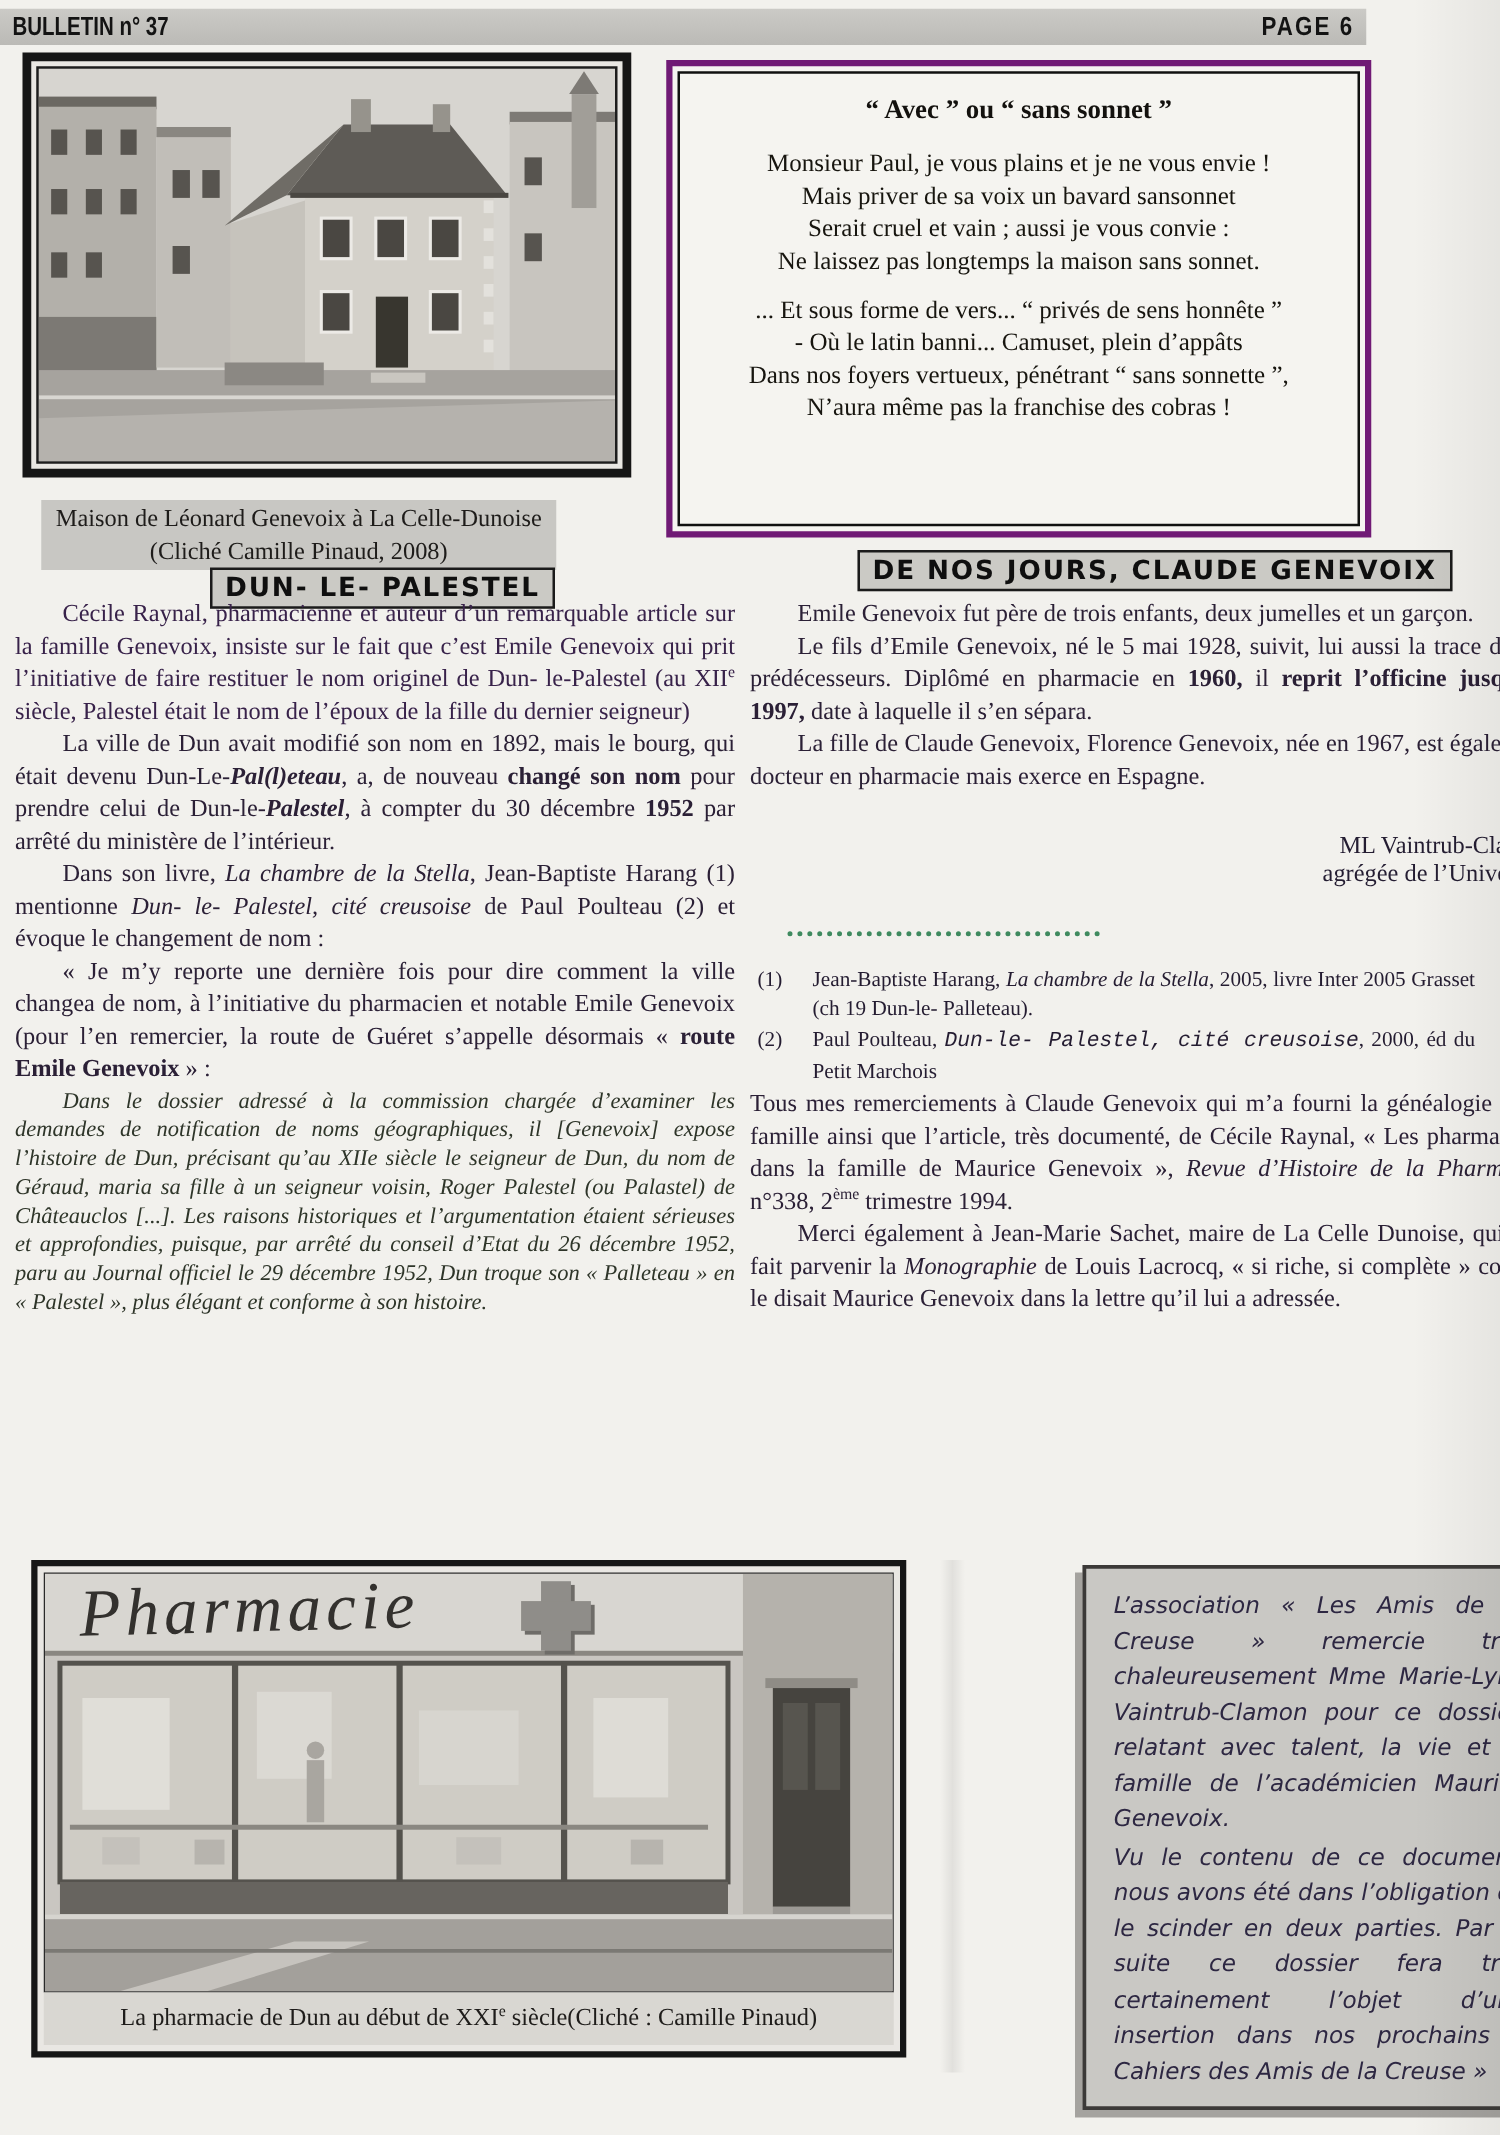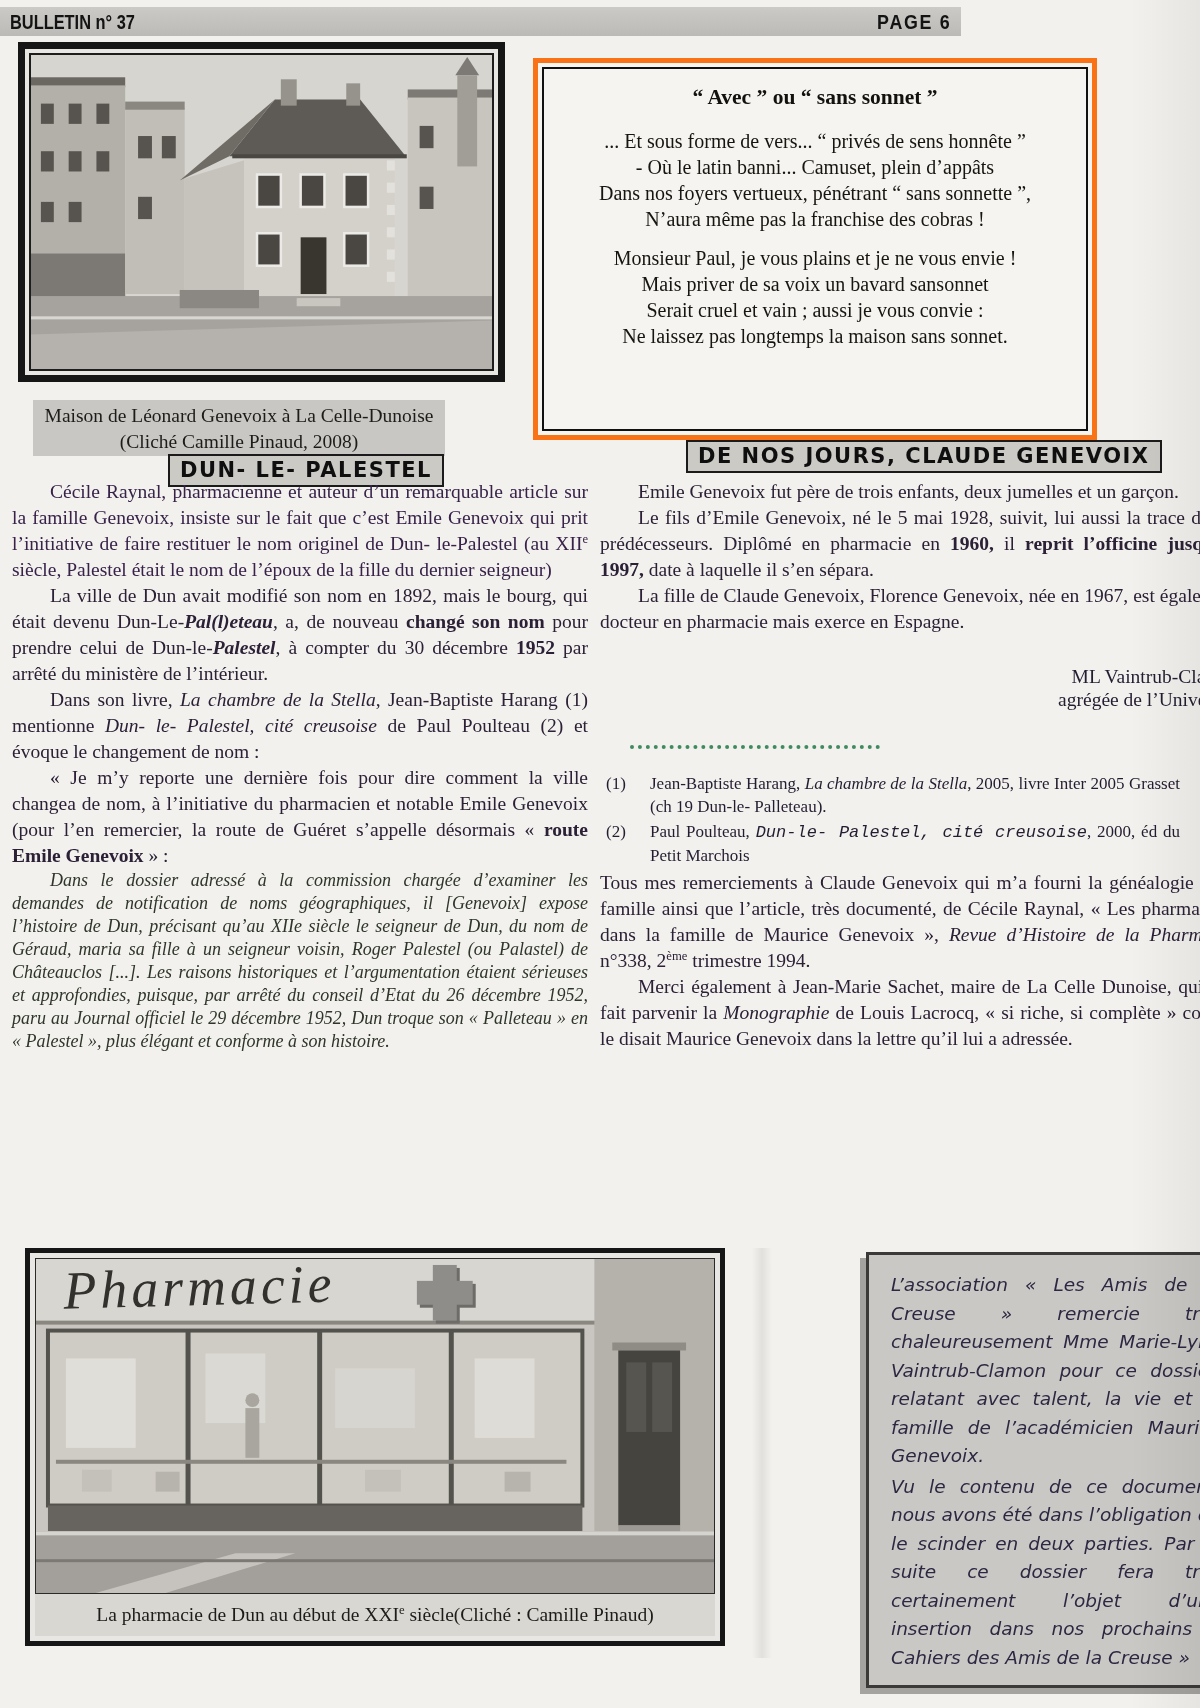--- a/index.html
+++ b/index.html
@@ -7,40 +7,40 @@
     width:1200px;height:1708px;position:relative;overflow:hidden;
     background:#f2f1ed;
     font-family:"Liberation Serif", serif;
   }
   .shade-right{position:absolute;right:0;top:0;width:70px;height:100%;
     background:linear-gradient(to right, rgba(0,0,0,0), rgba(0,0,0,0.05));pointer-events:none;}
   .fold{position:absolute;left:752px;top:1248px;width:20px;height:410px;
     background:linear-gradient(to right, rgba(0,0,0,0), rgba(0,0,0,0.07), rgba(0,0,0,0));}
 
   
-  .header{position:absolute;top:7px;left:0;width:961px;height:29px;
+  .header{position:absolute;top:7px;left:0;width:1093px;height:29px;
     background:linear-gradient(#cbcac6,#bbbab6);
     display:flex;justify-content:space-between;align-items:center;
     padding:0 10px;box-sizing:border-box;}
   .hdr-txt{font-family:"Liberation Sans",sans-serif;font-weight:bold;font-size:21px;color:#131313;}
   .hdr-left{transform:scaleX(0.78);transform-origin:left center;}
   .hdr-right{transform:scaleX(0.85);transform-origin:right center;letter-spacing:2px;}
 
   
   .house-frame{position:absolute;left:18px;top:42px;width:487px;height:340px;
     border:7px solid #161616;background:#e9e7e3;padding:4px;box-sizing:border-box;}
   .photo-inner{border:2px solid #1d1d1d;width:100%;height:100%;box-sizing:border-box;overflow:hidden;}
   .photo-inner svg{display:block;width:100%;height:100%;}
   .house-caption{position:absolute;left:33px;top:400px;width:412px;height:56px;
     background:#c8c7c3;text-align:center;font-size:19.5px;line-height:26px;color:#1e1c1a;
     padding-top:3px;box-sizing:border-box;}
 
   
-  .poem-box{position:absolute;left:533px;top:58px;width:564px;height:382px;
-    border:5px solid #f97316;background:#f5f4f0;box-sizing:border-box;padding:4px;}
+  .poem-box{position:absolute;left:533px;top:48px;width:564px;height:382px;
+    border:5px solid #701a75;background:#f5f4f0;box-sizing:border-box;padding:4px;}
   .poem-inner{border:2px solid #101010;height:100%;box-sizing:border-box;
     text-align:center;padding-top:16px;overflow:hidden;}
   .poem-title{font-weight:bold;font-size:21.5px;color:#13110e;margin-bottom:18px;}
   .stanza{font-size:20px;line-height:26px;margin-bottom:13px;white-space:pre-line;color:#17150f;}
 
   
   .sec-heading{position:absolute;background:#cbcac5;border:2px solid #1b1b1b;
     padding:2px 10px 3px;font-family:"DejaVu Sans",sans-serif;font-weight:bold;
     font-size:21px;letter-spacing:1.5px;color:#0f0f0f;white-space:nowrap;}
   .h-dun{left:168px;top:440px;margin-top:14px;}
@@ -154,28 +154,28 @@
   </div>
 </div>
 <div class="house-caption">
   <div>Maison de Léonard Genevoix à La Celle-Dunoise</div>
   <div>(Cliché Camille Pinaud, 2008)</div>
 </div>
 
 <div class="poem-box">
   <div class="poem-inner">
     <div class="poem-title">“ Avec ” ou “ sans sonnet ”</div>
+    <div class="stanza" style="white-space: pre-line;">Monsieur Paul, je vous plains et je ne vous envie !
+Mais priver de sa voix un bavard sansonnet
+Serait cruel et vain ; aussi je vous convie :
+Ne laissez pas longtemps la maison sans sonnet.</div>
     <div class="stanza" style="white-space: pre-line;">... Et sous forme de vers... “ privés de sens honnête ”
 - Où le latin banni... Camuset, plein d’appâts
 Dans nos foyers vertueux, pénétrant “ sans sonnette ”,
 N’aura même pas la franchise des cobras !</div>
-    <div class="stanza" style="white-space: pre-line;">Monsieur Paul, je vous plains et je ne vous envie !
-Mais priver de sa voix un bavard sansonnet
-Serait cruel et vain ; aussi je vous convie :
-Ne laissez pas longtemps la maison sans sonnet.</div>
   </div>
 </div>
 
 <div class="sec-heading h-dun">DUN- LE- PALESTEL</div>
 <div class="sec-heading h-claude">DE NOS JOURS, CLAUDE GENEVOIX</div>
 
 <div class="col col-left">
   <p class="tint"><span>Cécile Raynal, pharmacienne et auteur d’un remarquable article sur la famille Genevoix, insiste sur le fait que c’est Emile Genevoix qui prit l’initiative de faire restituer le nom originel de Dun- le-Palestel  (au XII</span><sup>e</sup><span> siècle, Palestel était le nom de l’époux de la fille du dernier seigneur)</span></p>
   <p class="mt30"><span>La ville de Dun avait modifié son nom en 1892, mais le bourg, qui était devenu Dun-Le-</span><span style="font-weight: bold; font-style: italic;">Pal(l)eteau</span><span>, a, de nouveau </span><span style="font-weight: bold;">changé son nom</span><span> pour prendre celui de Dun-le-</span><span style="font-weight: bold; font-style: italic;">Palestel</span><span>, à compter du 30 décembre </span><span style="font-weight: bold;">1952</span><span> par arrêté du ministère de l’intérieur.</span></p>
   <p class="mt22"><span>Dans son livre, </span><span style="font-style: italic;">La chambre de la Stella</span><span>, Jean-Baptiste Harang (1) mentionne </span><span style="font-style: italic;">Dun- le- Palestel, cité creusoise</span><span> de Paul Poulteau (2) et évoque le changement de nom :</span></p>

